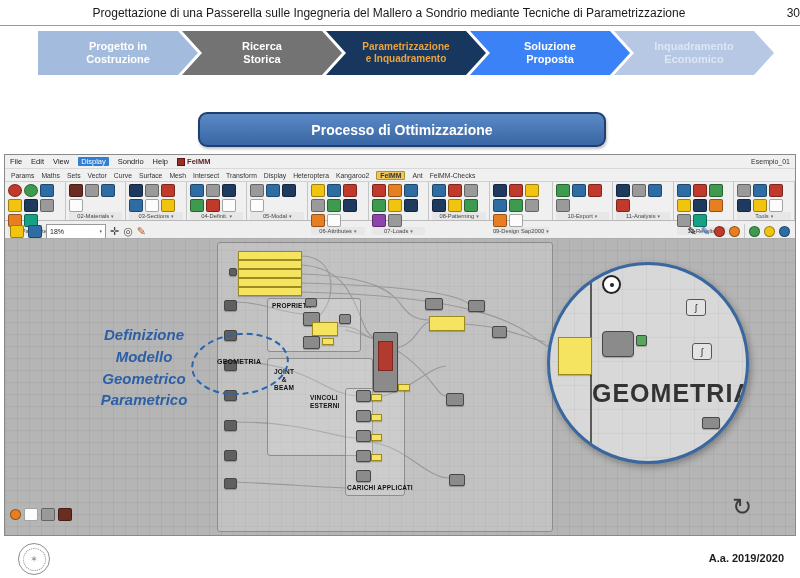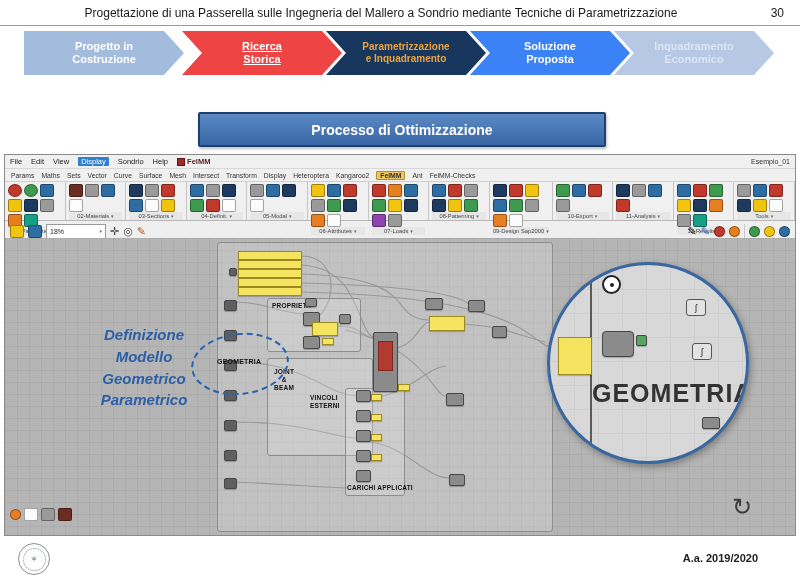--- a/index.html
+++ b/index.html
@@ -4,36 +4,36 @@
 <style>
   html,body{margin:0;padding:0;background:#e8e8e8;}
   .slide{position:relative;width:800px;height:578px;background:#ffffff;overflow:hidden;
          font-family:"Liberation Sans", sans-serif;margin:0 auto;}
   .pre{white-space:pre-line;}
 
   
   .hdr{position:absolute;top:0;left:0;right:0;height:25px;border-bottom:1px solid #9a9a9a;
        display:flex;align-items:center;}
   .hdr-title{flex:1;text-align:center;font-size:12px;color:#1a1a1a;padding-left:26px;}
-  .hdr-num{width:48px;text-align:right;padding-right:16px;font-size:12px;color:#1a1a1a;}
+  .hdr-num{width:48px;text-align:right;font-size:12px;color:#1a1a1a;}
 
   
   .flow{position:absolute;top:31px;left:0;right:0;height:44px;}
   .chev{position:absolute;top:0;height:44px;width:160px;display:flex;align-items:center;
         justify-content:center;text-align:center;font-weight:bold;font-size:11px;line-height:1.2;
         color:#ffffff;clip-path:polygon(0 0,calc(100% - 20px) 0,100% 50%,calc(100% - 20px) 100%,0 100%,20px 50%);}
   .chev.first{clip-path:polygon(0 0,calc(100% - 20px) 0,100% 50%,calc(100% - 20px) 100%,0 100%);}
-  .c1{left:24px;background:#a3bcde;}
-  .c2{left:182px;background:#ef4444;text-decoration:underline;}
+  .c1{left:38px;background:#a3bcde;}
+  .c2{left:182px;background:#737373;}
   .c3{left:326px;background:#17375e;color:#eda33c;font-size:10px;}
   .c4{left:470px;background:#3b82f6;}
   .c5{left:614px;background:#b6c8e4;color:#dde6f3;}
 
   
-  .banner{position:absolute;top:112px;left:198px;width:404px;height:31px;border-radius:2px;
+  .banner{position:absolute;top:112px;left:198px;width:404px;height:31px;border-radius:9px;
           background:linear-gradient(#5b8ac5,#3966a4);border:2px solid #1f3f6e;display:flex;
           align-items:center;justify-content:center;color:#fff;font-weight:bold;font-size:14px;
           box-shadow:1px 2px 3px rgba(0,0,0,.25);}
 
   
   .win{position:absolute;top:154px;left:4px;width:790px;height:380px;border:1px solid #8a8a8a;
        background:#f0f0f0;}
   .menubar{height:13px;display:flex;align-items:center;gap:9px;padding:0 5px;font-size:7.5px;color:#222;}
   .mi{cursor:default;}
   .mi.active{background:#2f7fd4;color:#fff;padding:0 3px;border-radius:1px;}
@@ -104,21 +104,21 @@
 
   
   .footer{position:absolute;left:0;right:0;top:540px;height:38px;display:flex;align-items:center;
           padding-left:18px;gap:9px;}
   .seal{width:30px;height:30px;border-radius:50%;border:1.5px solid #8a8f94;
         display:flex;align-items:center;justify-content:center;}
   .seal-inner{width:21px;height:21px;border-radius:50%;border:1px dotted #8a8f94;
         display:flex;align-items:center;justify-content:center;font-size:9px;color:#8a8f94;}
   .foot-uni{font-weight:bold;font-size:11px;color:#1d1d1d;line-height:1.35;}
   .foot-course{font-size:10.5px;color:#1d1d1d;line-height:1.35;}
-  .foot-year{position:absolute;right:42px;top:12px;font-weight:bold;font-size:11px;color:#1d1d1d;}
+  .foot-year{position:absolute;right:16px;top:12px;font-weight:bold;font-size:11px;color:#1d1d1d;}
 </style>
 </head>
 <body>
 
 <div class="slide">
 
   <div class="hdr">
     <div class="hdr-title">Progettazione di una Passerella sulle Ingegneria del Mallero a Sondrio mediante Tecniche di Parametrizzazione</div>
     <div class="hdr-num">30</div>
   </div>

